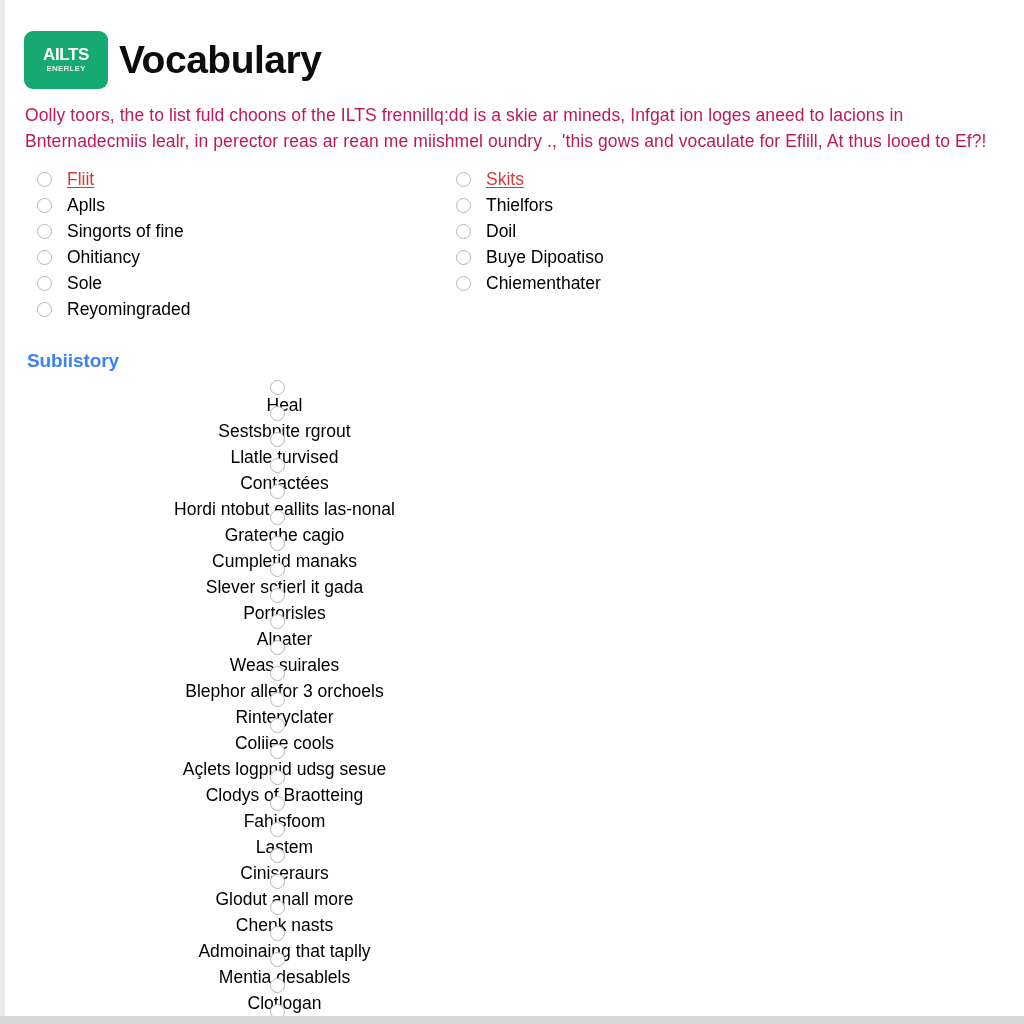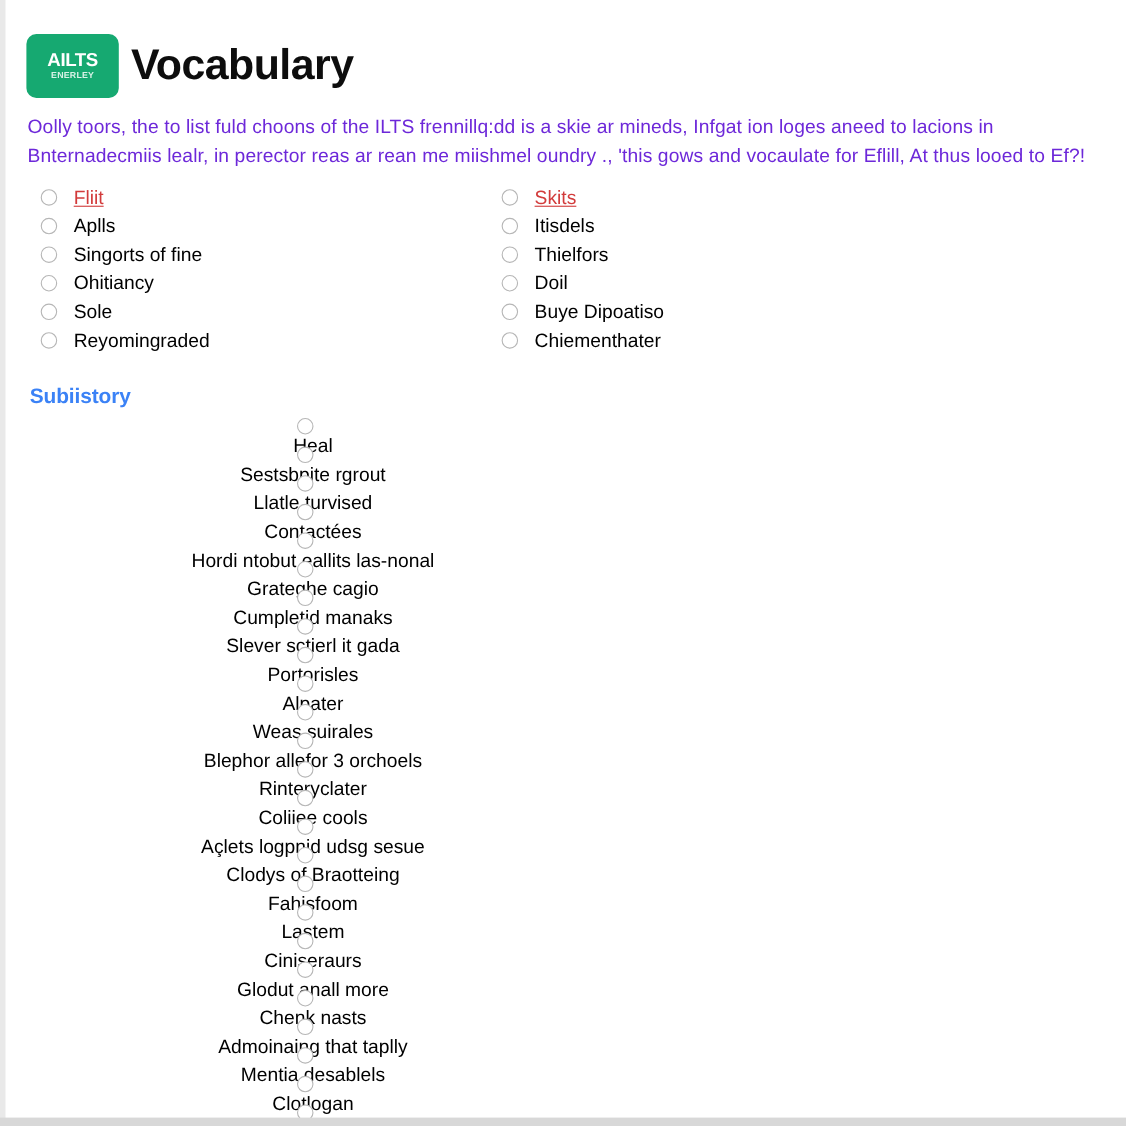--- a/index.html
+++ b/index.html
@@ -76,21 +76,21 @@
   }
 
   
   .intro {
     position: absolute;
     left: 20px;
     top: 84px;
     width: 985px;
     font-size: 17.5px;
     line-height: 26px;
-    color: #6d28d9;
+    color: #be185d;
     letter-spacing: 0.1px;
   }
 
   
   .cols {
     position: absolute;
     left: 0px;
     top: 166px;
     width: 1019px;
   }
@@ -183,24 +183,20 @@
           <span class="opt-label">Reyomingraded</span>
         </div>
       </div>
     <div class="col-right" id="col-right">
         <div class="opt">
           <span class="radio"></span>
           <span class="opt-label link">Skits</span>
         </div>
         <div class="opt">
           <span class="radio"></span>
-          <span class="opt-label">Itisdels</span>
-        </div>
-        <div class="opt">
-          <span class="radio"></span>
           <span class="opt-label">Thielfors</span>
         </div>
         <div class="opt">
           <span class="radio"></span>
           <span class="opt-label">Doil</span>
         </div>
         <div class="opt">
           <span class="radio"></span>
           <span class="opt-label">Buye Dipoatiso</span>
         </div>

